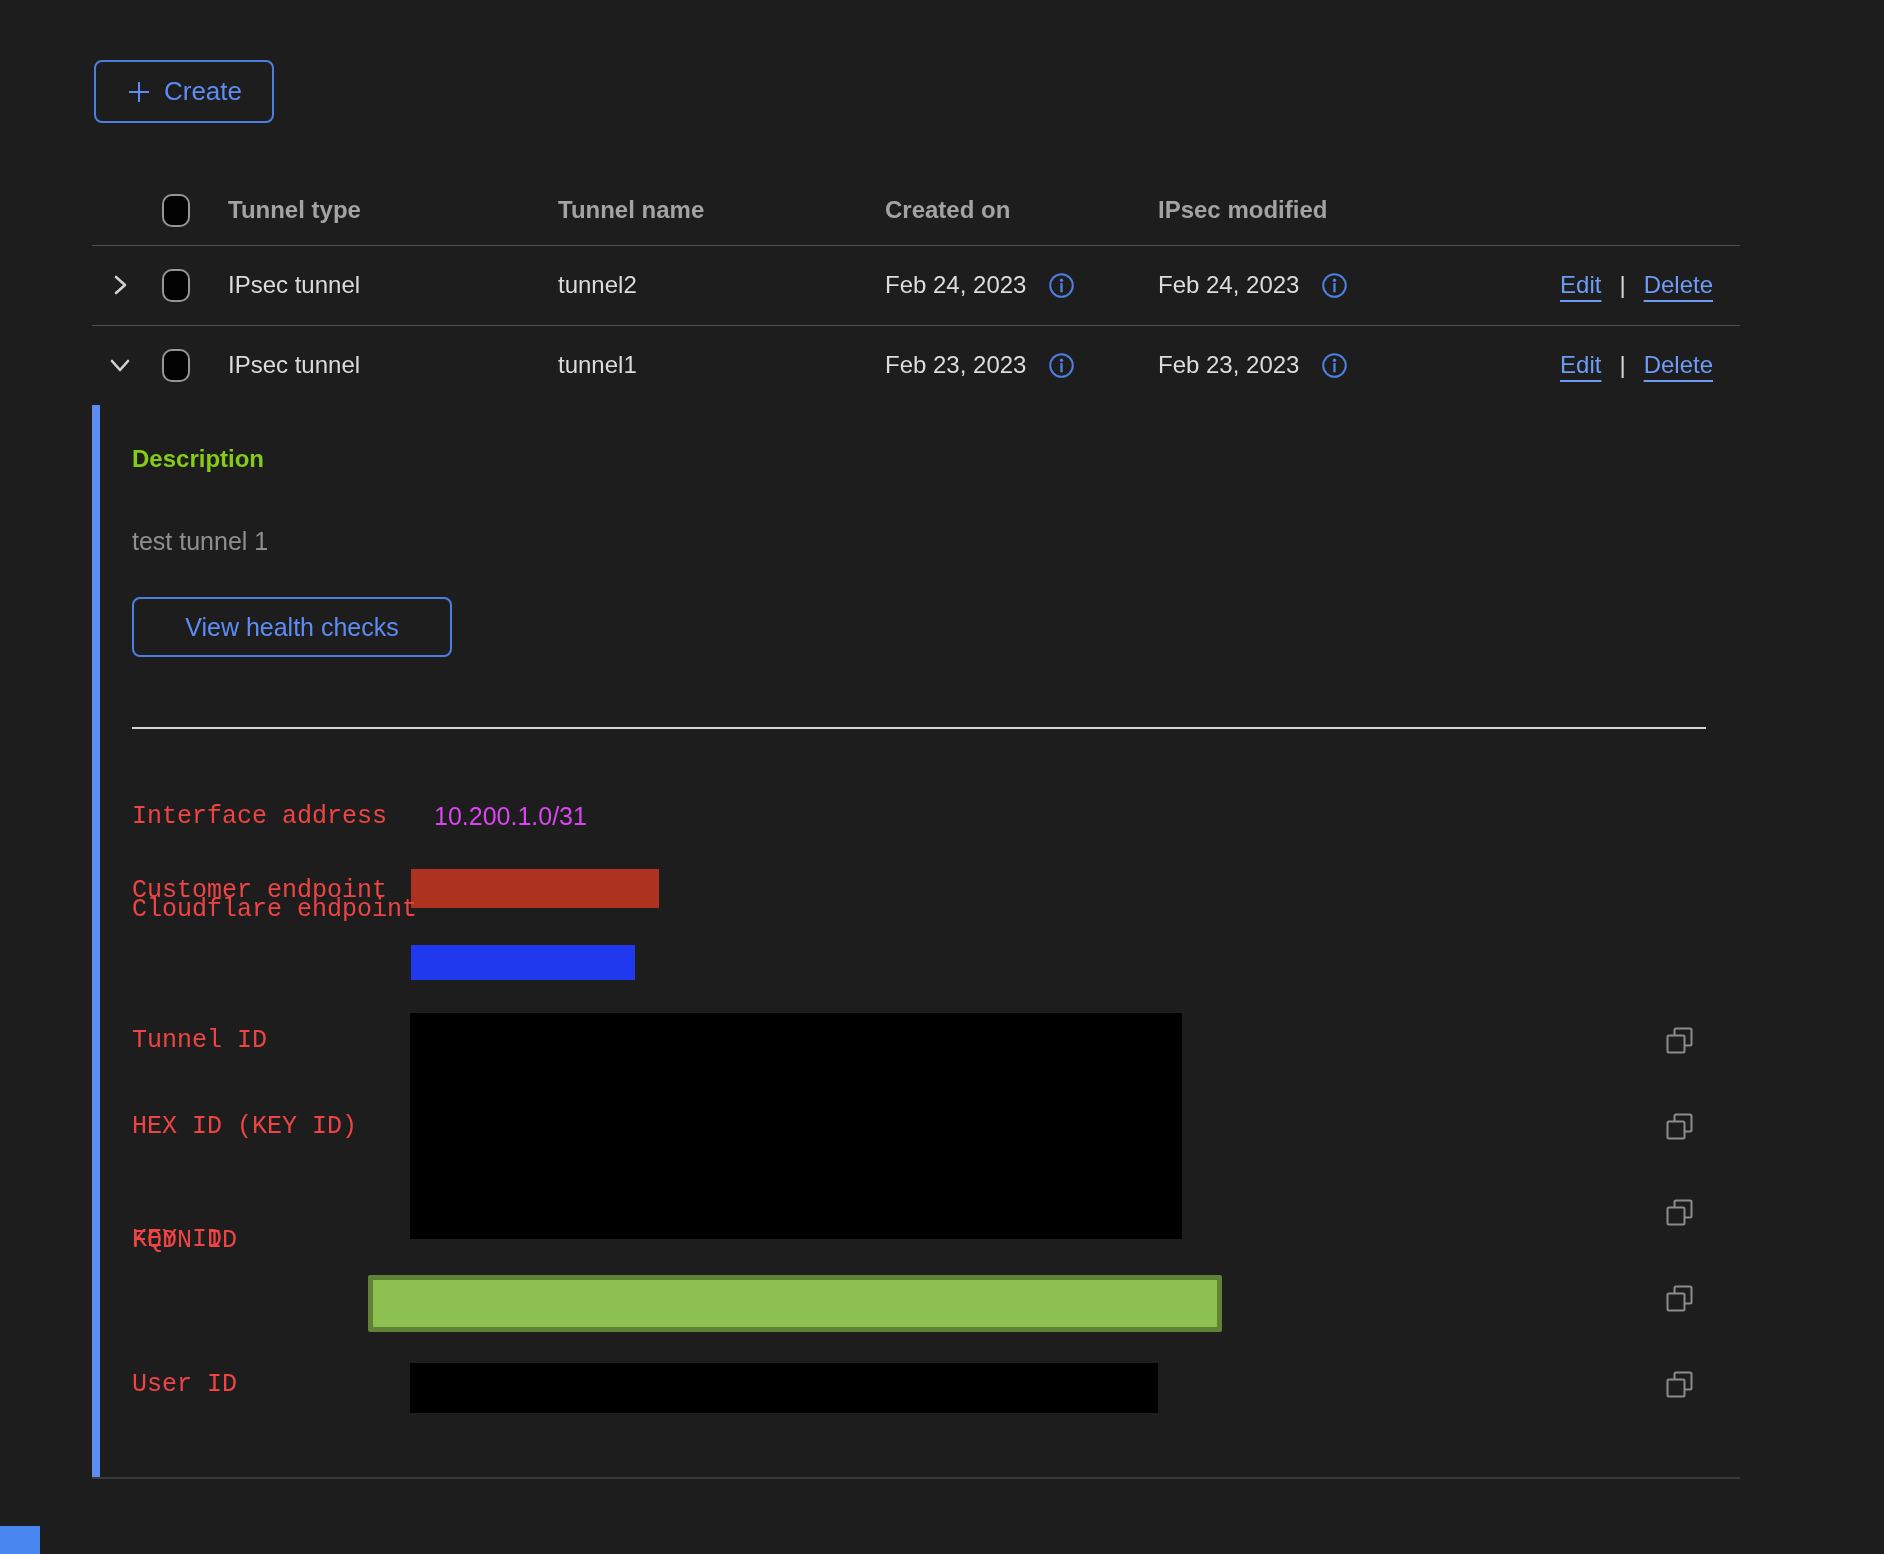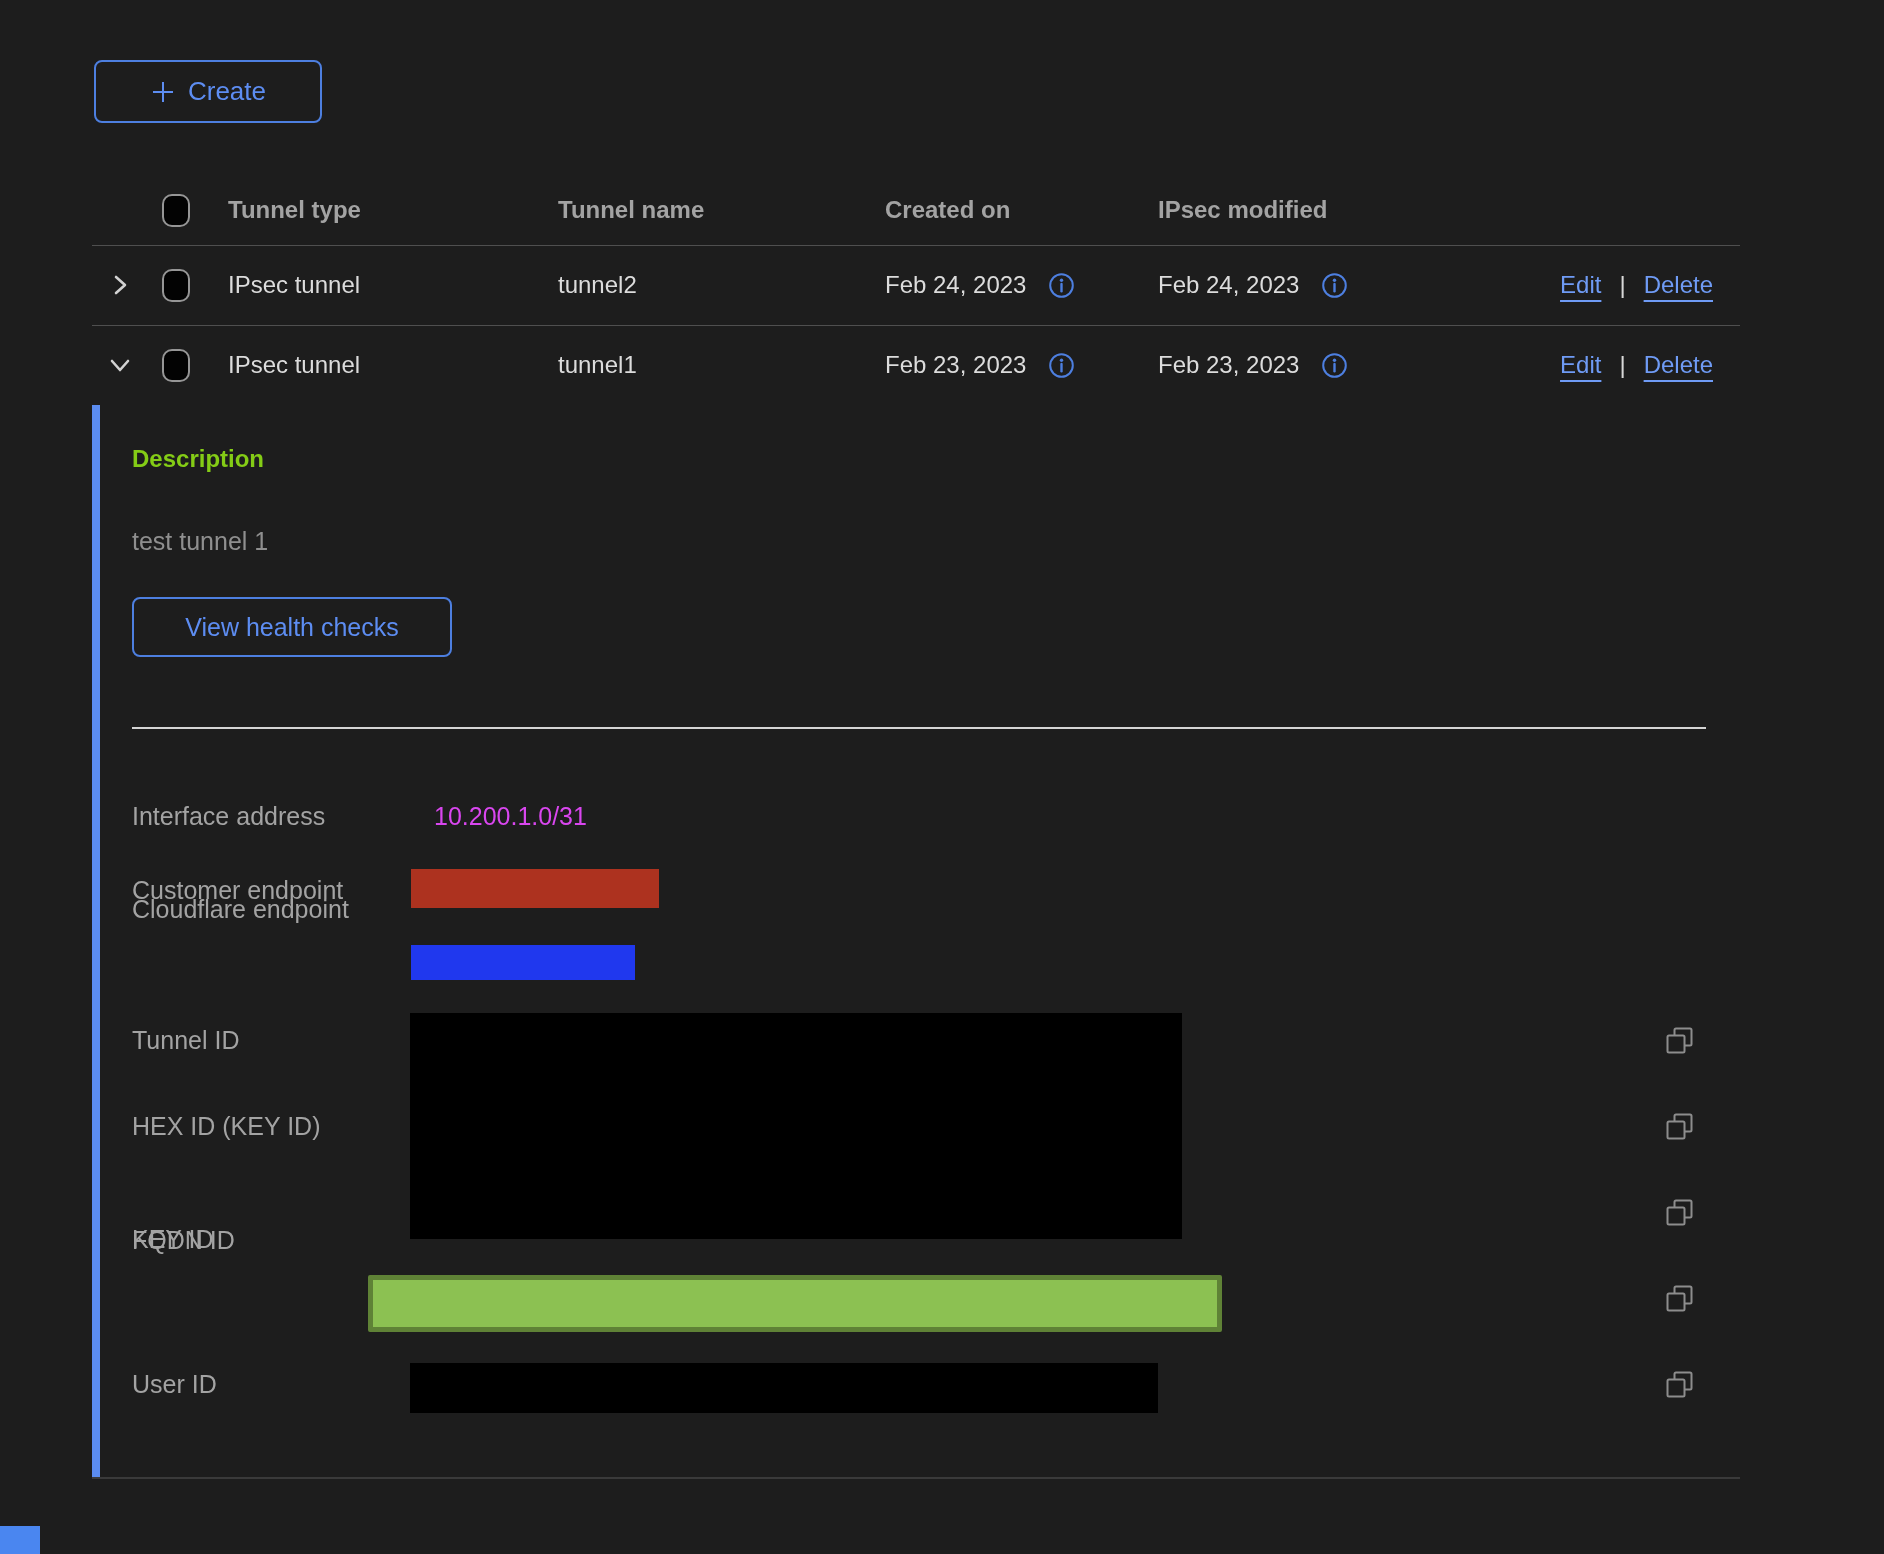--- a/index.html
+++ b/index.html
@@ -8,21 +8,21 @@
     font-family:"Liberation Sans", sans-serif;color:#dcdcdc;overflow:hidden;
   }
   .abs{position:absolute;}
 
   
   .outline-btn{
     position:absolute;display:flex;align-items:center;justify-content:center;gap:12px;
     background:transparent;border:2px solid #4d7fe0;border-radius:8px;
     color:#5d8df2;cursor:pointer;font-family:"Liberation Sans", sans-serif;
   }
-  #create-btn{left:94px;top:60px;width:228px;height:63px;font-size:26px;}
+  #create-btn{left:94px;top:60px;width:180px;height:63px;font-size:26px;}
   #health-btn{left:132px;top:597px;width:320px;height:60px;font-size:25px;justify-content:center;}
 
   
   .hline{position:absolute;left:92px;width:1648px;height:1px;background:#4f4f4f;}
   .row{position:absolute;left:92px;width:1648px;height:80px;}
   .cell{position:absolute;top:0;height:100%;display:flex;align-items:center;font-size:24px;color:#dcdcdc;}
   .hcell{font-weight:700;color:#a3a3a3;}
   .chev{left:14px;width:28px;}
   .chk-wrap{left:70px;width:30px;}
   .c-type{left:136px;}
@@ -39,21 +39,21 @@
   .pipe{color:#d8d8d8;font-size:24px;}
 
   
   #accent-bar{left:92px;top:405px;width:8px;height:1073px;background:#5b8cf0;}
   #panel-bottom{left:92px;top:1477px;width:1648px;height:2px;background:#3a3a3a;}
   #desc-label{left:132px;top:445px;font-size:24px;font-weight:700;color:#84cc16;}
   #desc-value{left:132px;top:527px;font-size:25px;color:#8f8f8f;}
   #panel-divider{left:132px;top:727px;width:1574px;height:2px;background:#d4d4d4;}
 
   .f-label{position:absolute;left:132px;height:30px;display:flex;align-items:center;
-    font-size:25px;color:#a3a3a3;}
+    font-size:25px;color:#ef4444;font-family:Liberation Mono, monospace;}
   #f-interface-value{left:434px;top:801px;height:30px;display:flex;align-items:center;
     font-size:25px;color:#d946ef;}
 
   .redact{position:absolute;}
   #redact-customer{left:411px;top:869px;width:248px;height:39px;background:#ad321f;}
   #redact-cloudflare{left:411px;top:945px;width:224px;height:35px;background:#2038ee;}
   #redact-ids{left:410px;top:1013px;width:772px;height:226px;background:#000;}
   #redact-fqdn{left:368px;top:1275px;width:854px;height:57px;background:#8cc152;
     border:5px solid #5f8236;box-sizing:border-box;border-radius:2px;}
   #redact-user{left:410px;top:1363px;width:748px;height:50px;background:#000;}

